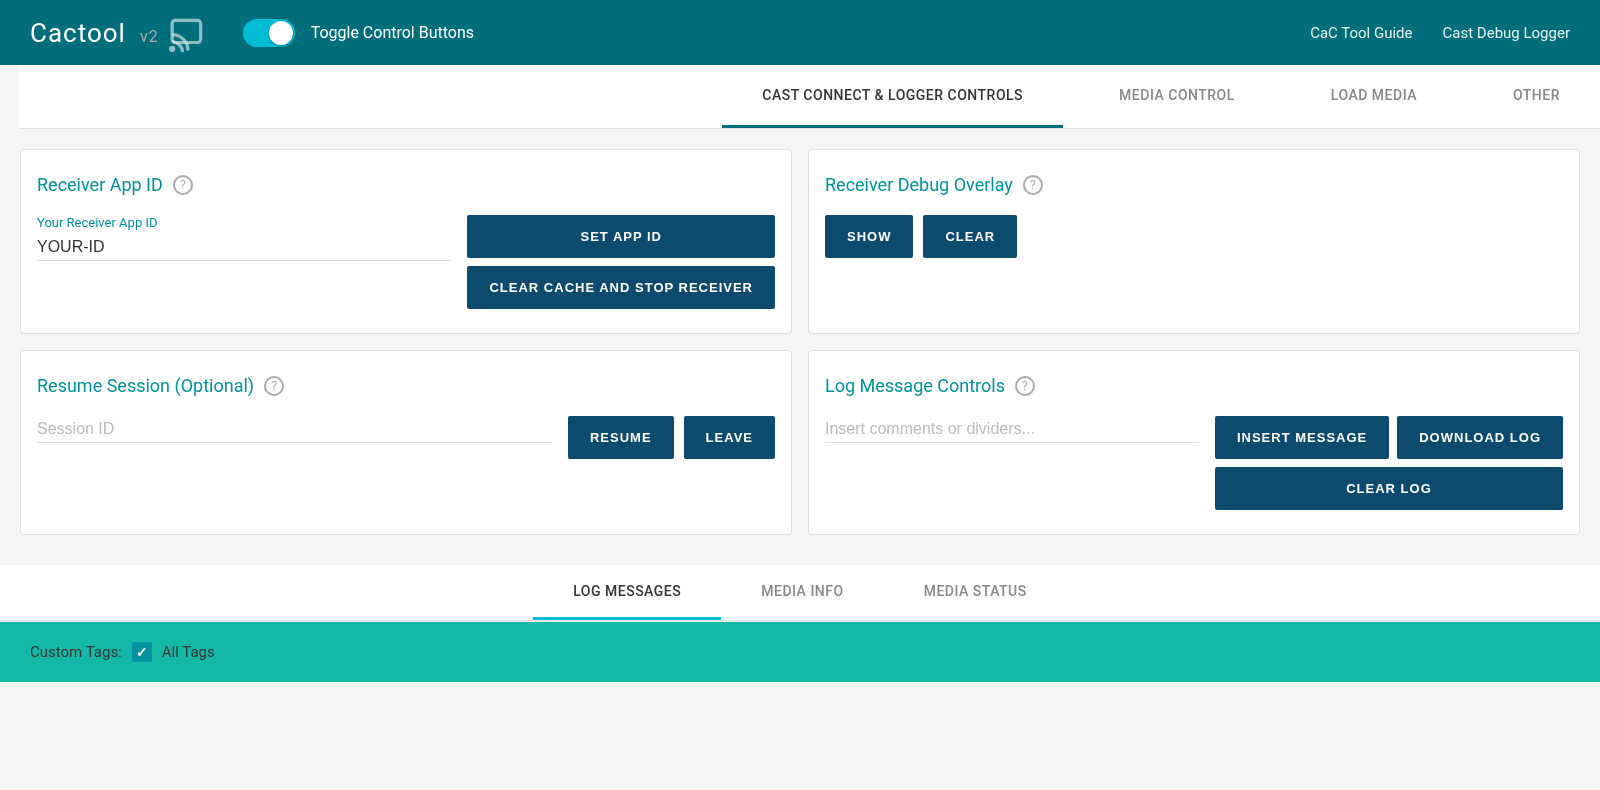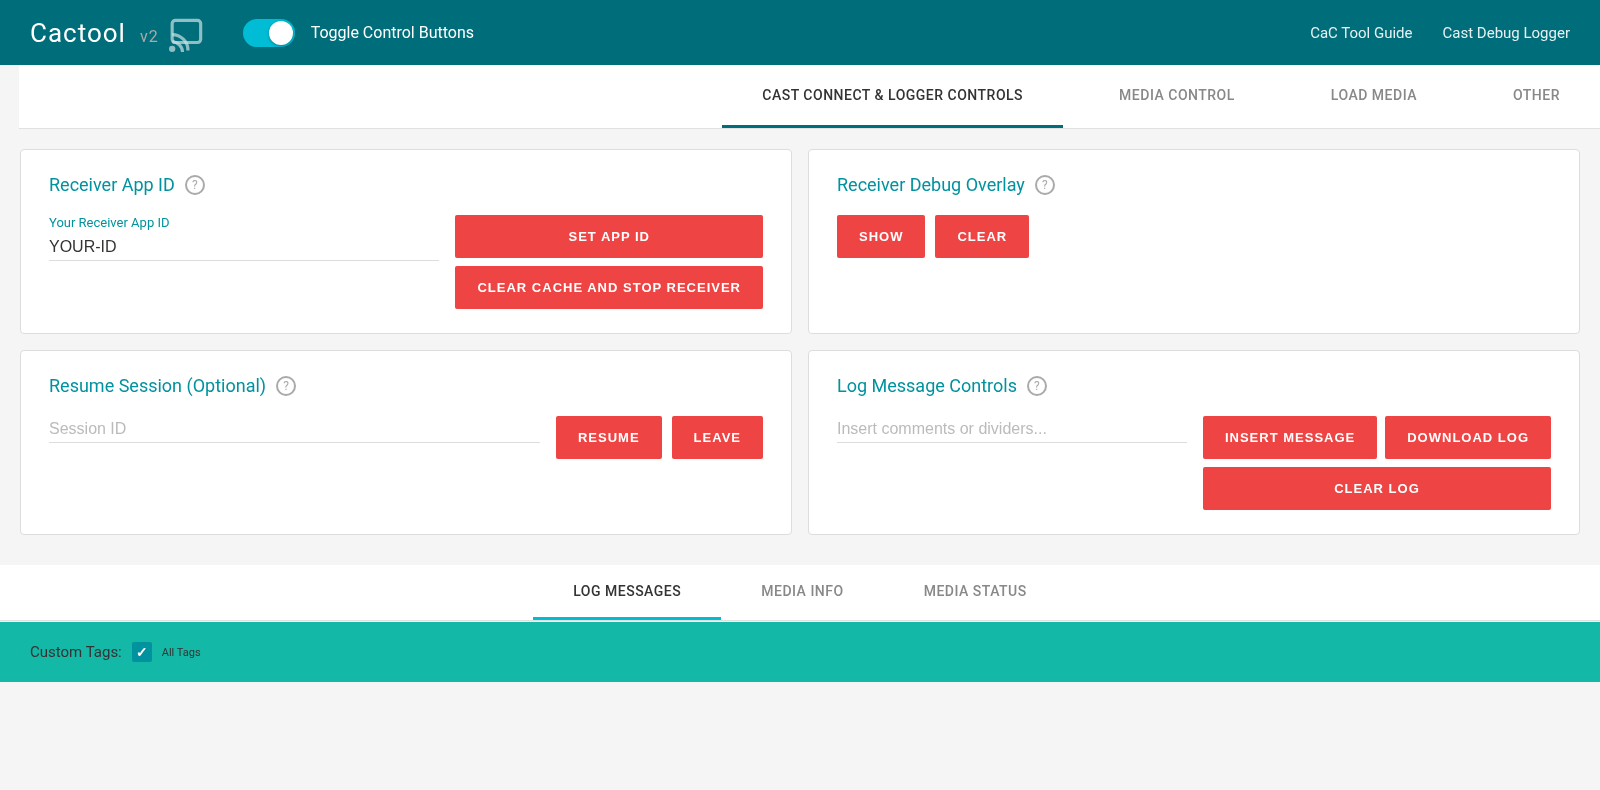--- a/index.html
+++ b/index.html
@@ -118,21 +118,21 @@
       display: grid;
       grid-template-columns: 1fr 1fr;
       gap: 16px;
       margin: 0;
     }
 
     .card {
       background: white;
       border: 1px solid #ddd;
       border-radius: 4px;
-      padding: 24px 28px;
+      padding: 24px 16px;
       min-height: 160px;
     }
 
     .card-title {
       color: #00929e;
       font-size: 18px;
       font-weight: 400;
       margin-bottom: 20px;
       display: flex;
       align-items: center;
@@ -186,21 +186,21 @@
       flex-direction: column;
       gap: 8px;
       flex-shrink: 0;
     }
     .buttons-row {
       display: flex;
       gap: 10px;
     }
 
     .btn-primary {
-      background: #ef4444;
+      background: #0c4a6e;
       color: white;
       border: none;
       padding: 14px 22px;
       font-size: 13px;
       font-weight: 700;
       letter-spacing: 1px;
       cursor: pointer;
       border-radius: 2px;
       text-transform: uppercase;
       white-space: nowrap;
@@ -262,21 +262,21 @@
       justify-content: center;
       cursor: pointer;
     }
     .checkbox-teal::after {
       content: '✓';
       color: white;
       font-size: 14px;
       font-weight: bold;
     }
     .all-tags-label {
-      font-size: 11px;
+      font-size: 15px;
       color: #333;
     }
 
     
     .log-controls-right {
       display: flex;
       align-items: flex-start;
       gap: 10px;
     }
     .log-buttons-stack {

